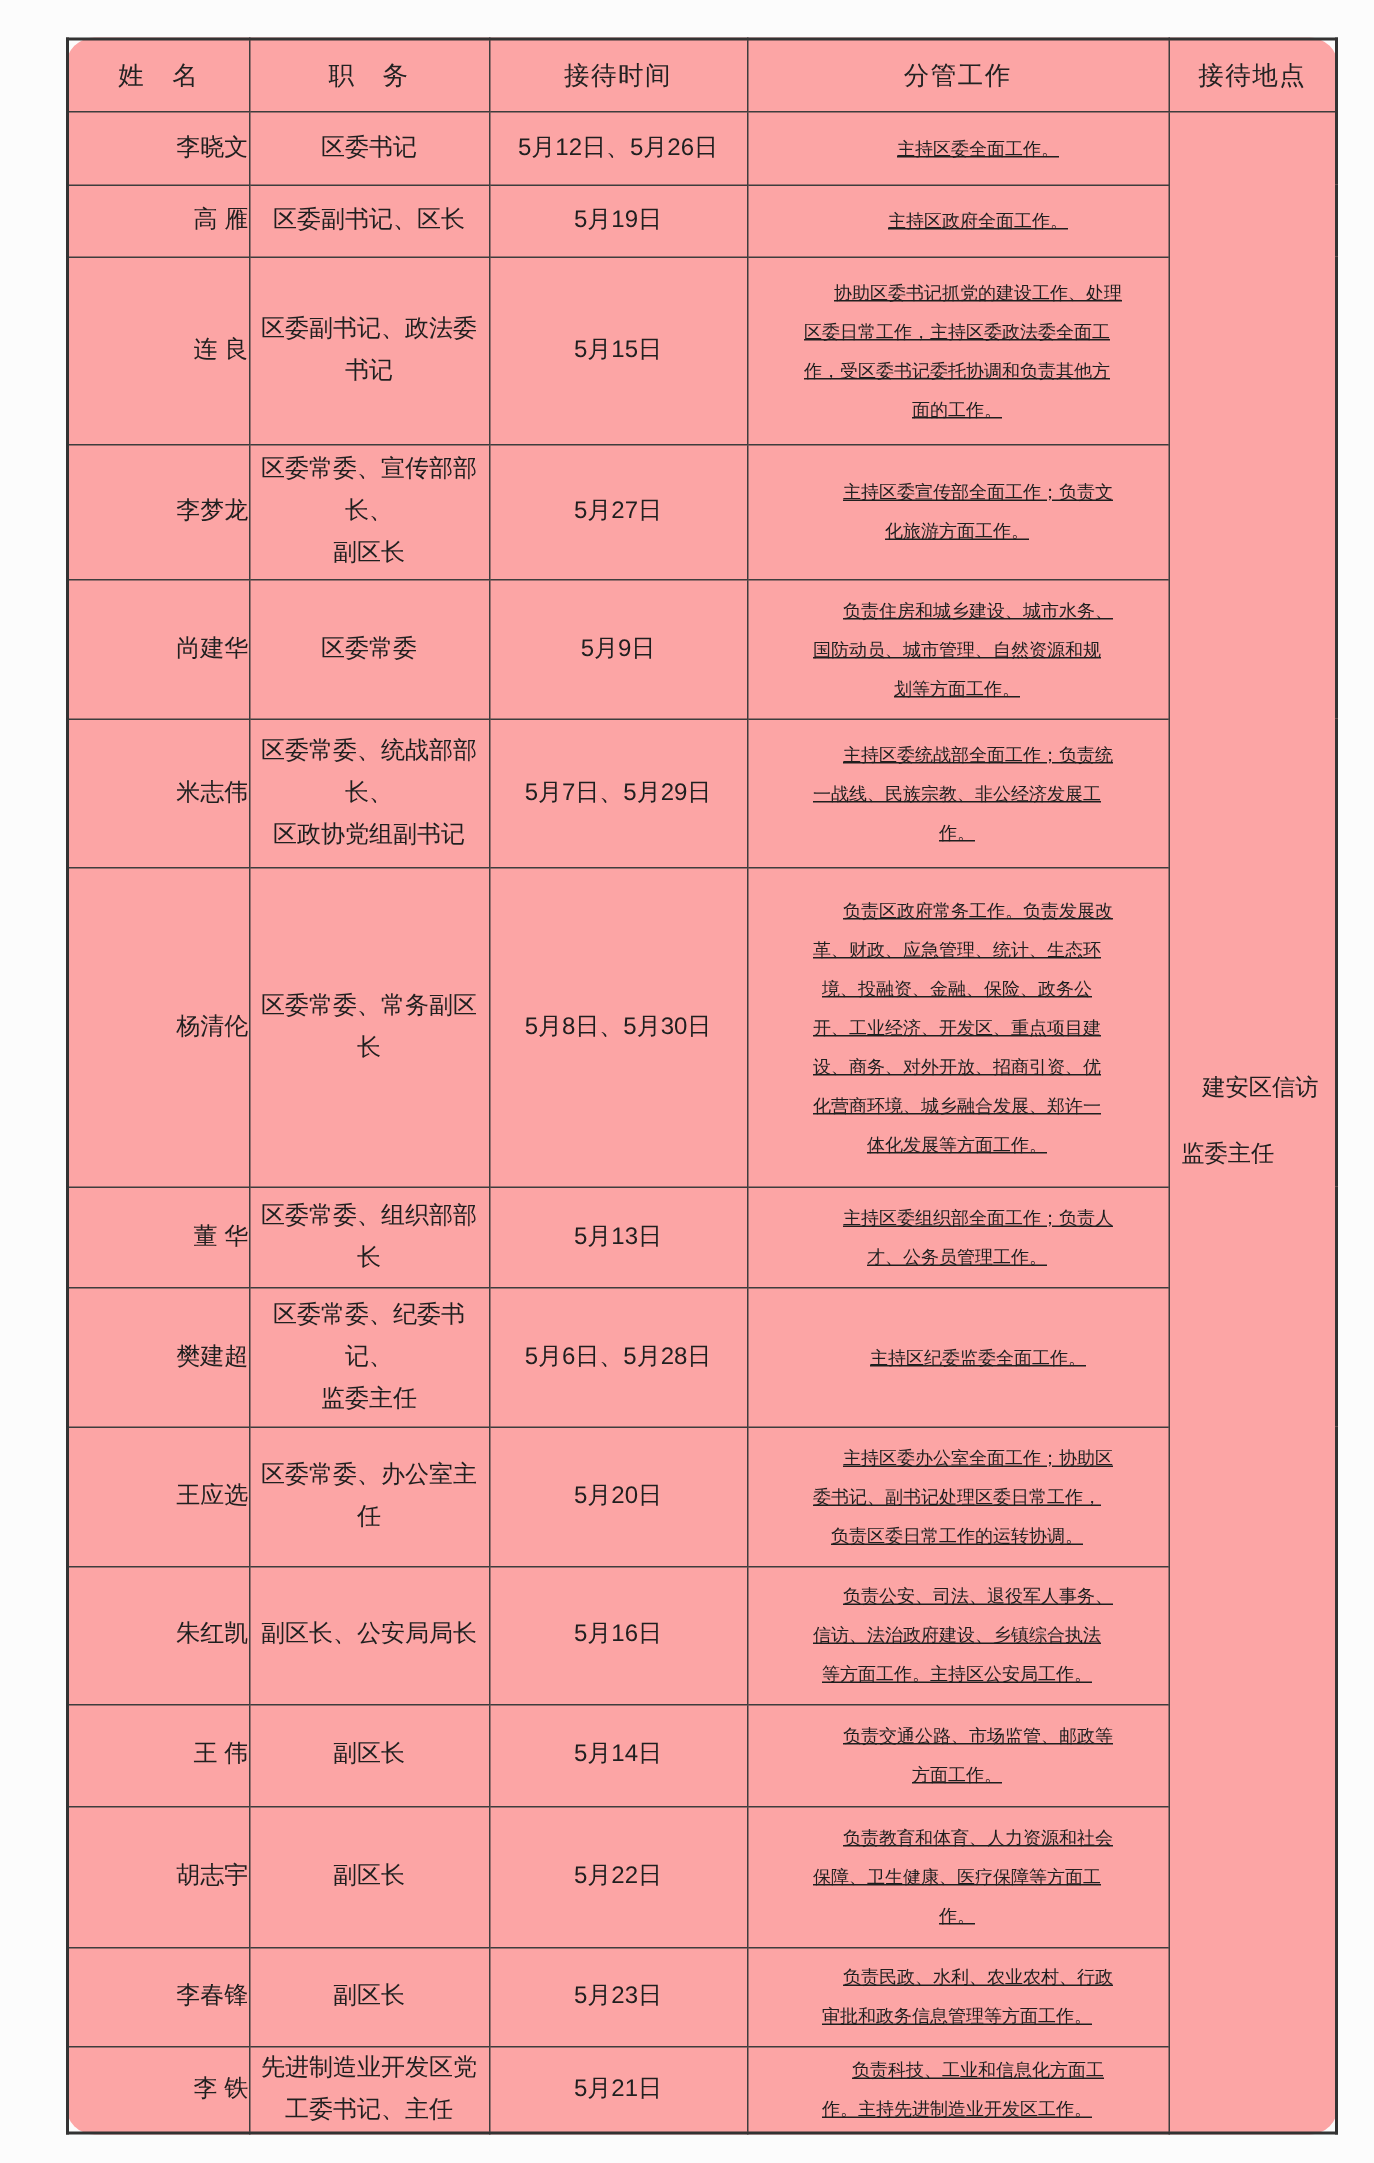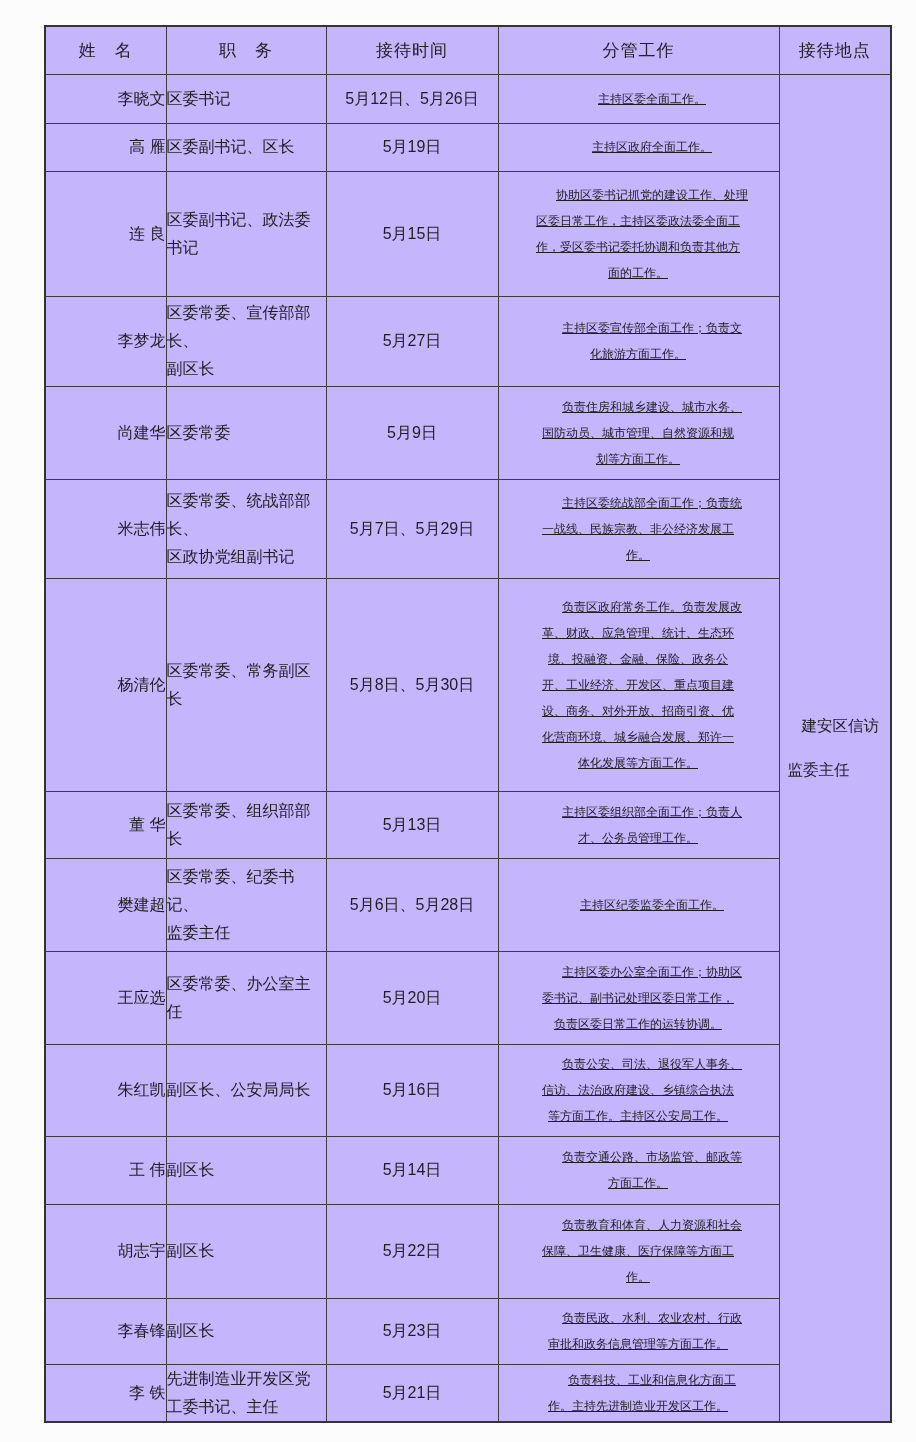--- a/index.html
+++ b/index.html
@@ -14,21 +14,22 @@
     color: #1f1f1f;
     overflow: hidden;
   }
   table.roster {
     position: absolute;
     left: 44px;
     top: 25px;
     width: 846px;
     border-collapse: collapse;
     table-layout: fixed;
-    background: #c4b5fd;
+    background: #fca5a5;
+    border-radius: 19px;
   }
   table.roster th, table.roster td {
     border: 1.5px solid #3d3d3d;
     vertical-align: middle;
     white-space: pre-line;
     overflow: hidden;
   }
   table.roster { border: 2px solid #333; }
   th.hdr {
     height: 48px;
@@ -37,21 +38,21 @@
     letter-spacing: 1px;
     text-align: center;
     color: #222;
   }
   td.c-name {
     text-align: right;
     font-size: 16px;
     line-height: 26px;
   }
   td.c-pos {
-    text-align: left;
+    text-align: center;
     font-size: 16px;
     line-height: 28px;
   }
   td.c-time {
     text-align: center;
     font-size: 16px;
     line-height: 26px;
     margin-top: 24px;
   }
   td.c-work {

